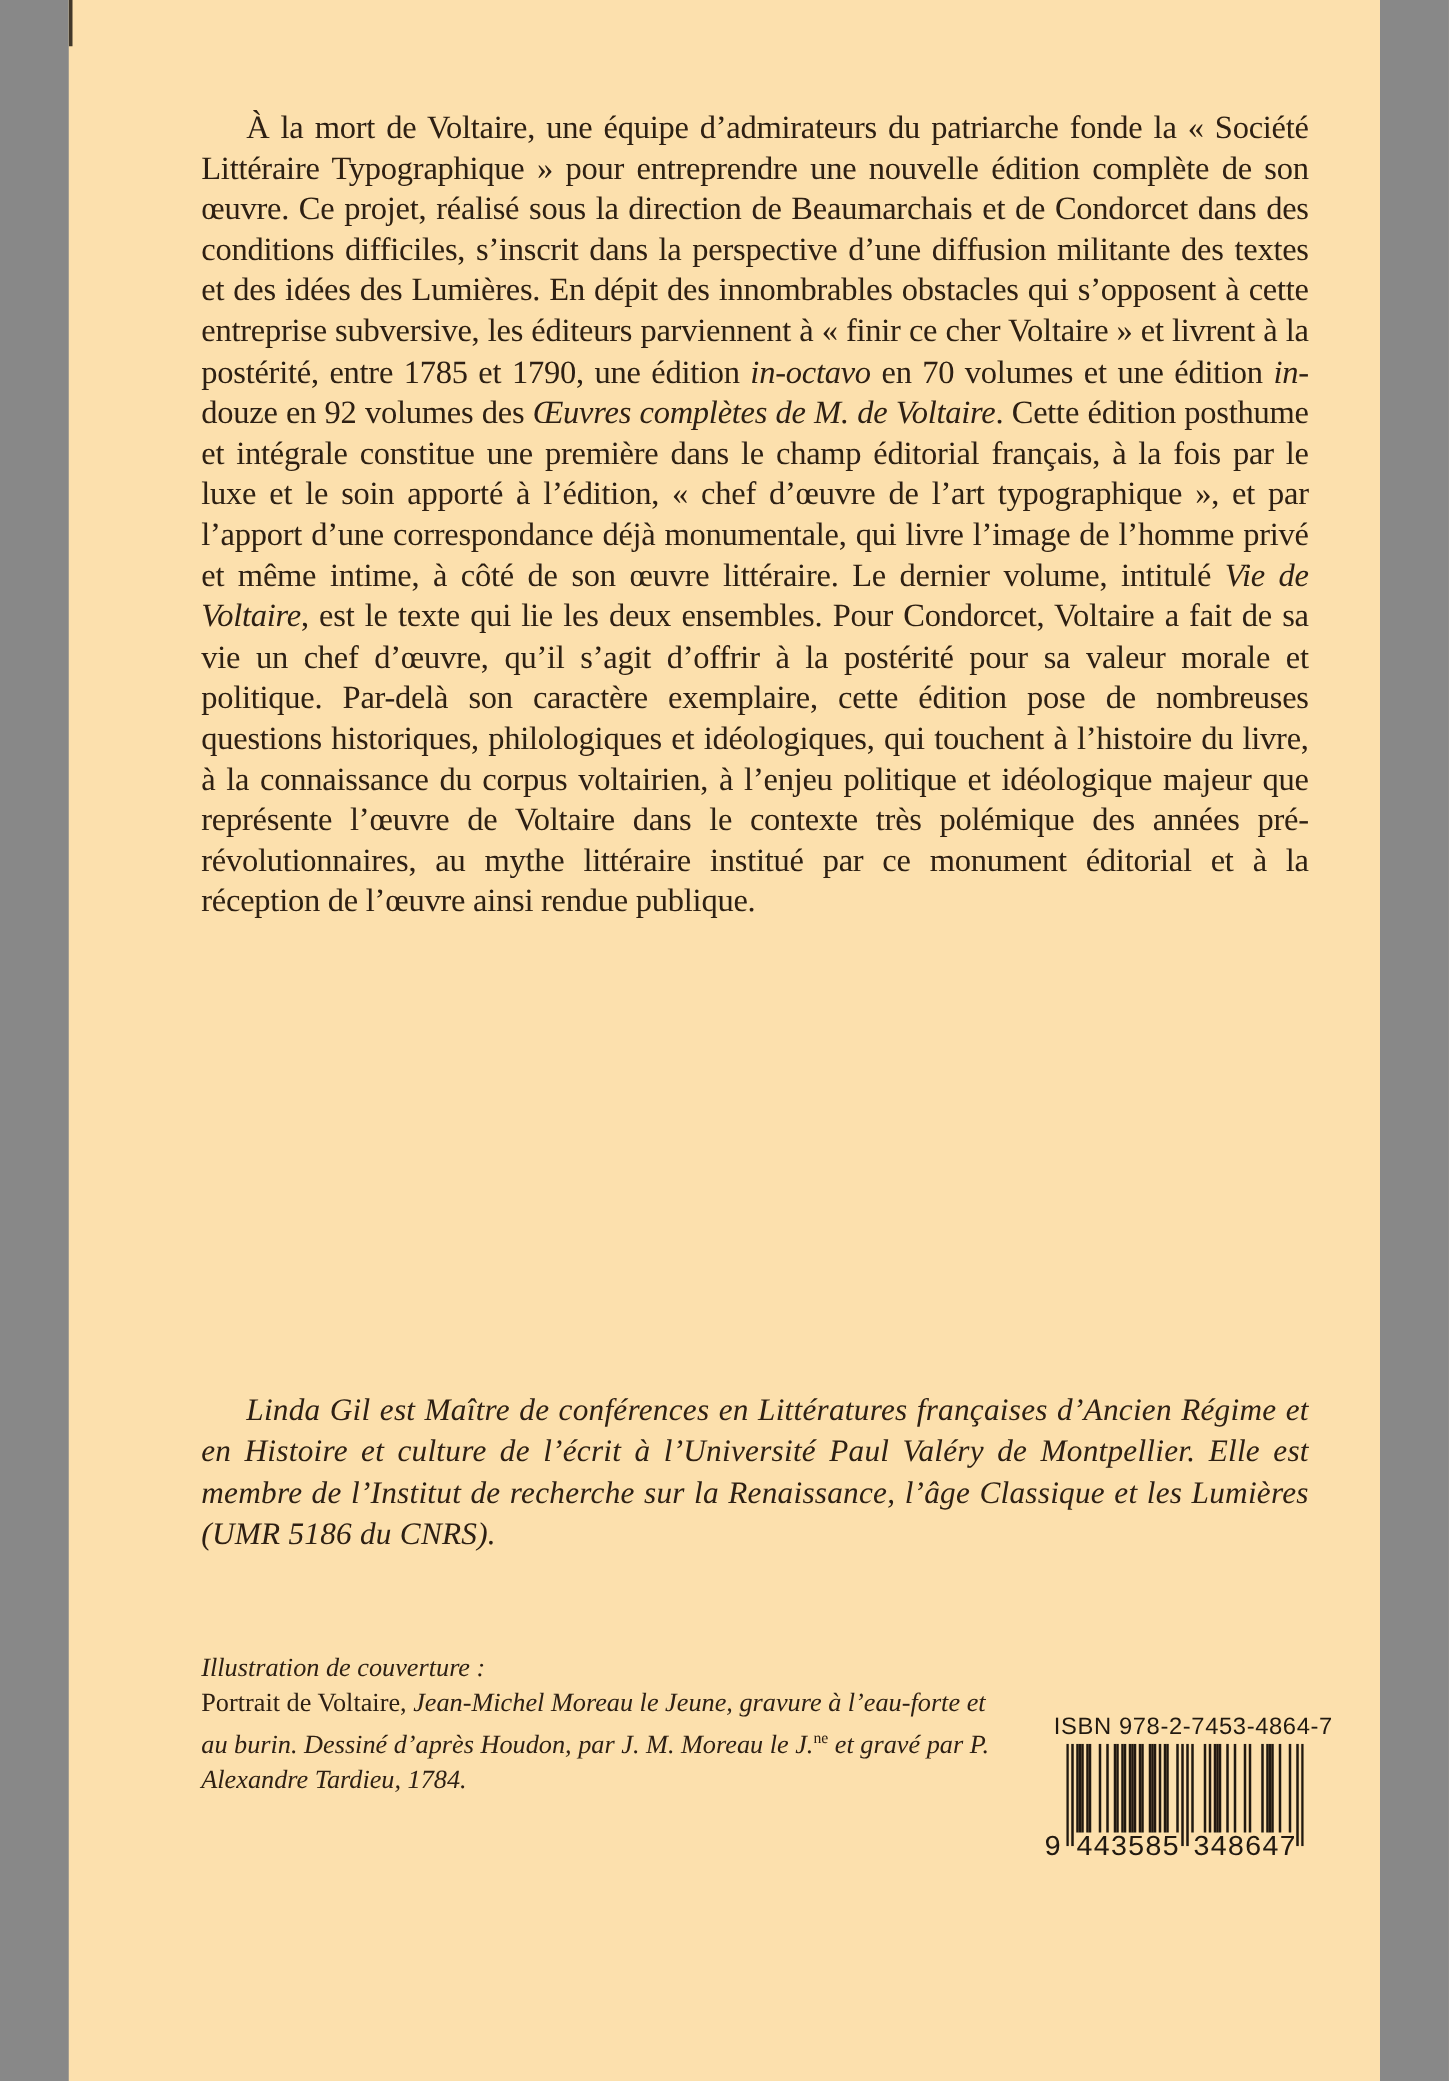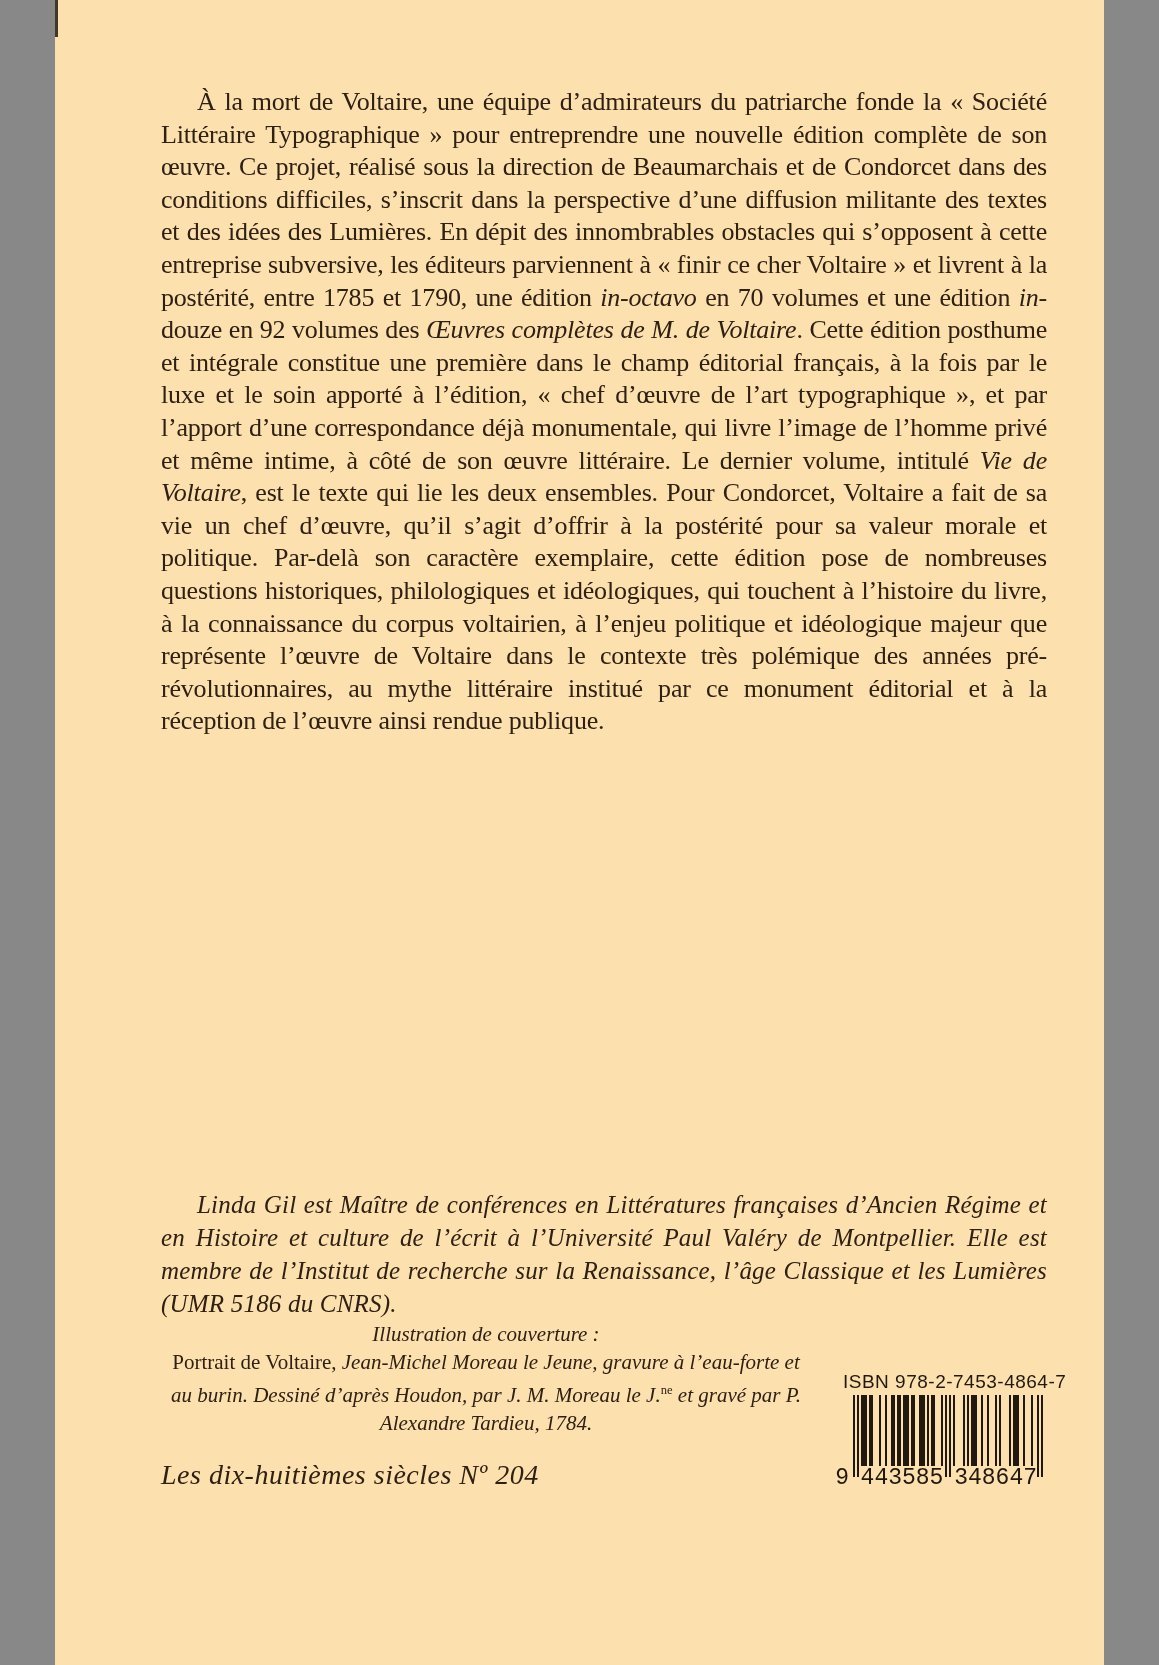--- a/index.html
+++ b/index.html
@@ -23,30 +23,30 @@
     background:#42382a;
   }
   .synopsis{
     position:absolute;left:106px;top:86px;width:886px;
     font-size:26px;line-height:32.6px;
     text-align:justify;
     letter-spacing:-0.2px;
   }
   .synopsis p{text-indent:36px;}
   .bio{
-    position:absolute;left:106px;top:1188px;width:886px;
+    position:absolute;left:106px;top:1112px;width:886px;
     font-size:25px;line-height:33px;
     font-style:italic;
     text-align:justify;
     text-indent:36px;
     letter-spacing:0.2px;
   }
   .credit{
     position:absolute;left:106px;top:1320px;width:650px;
-    font-size:21px;line-height:28px;text-align:center;
+    font-size:21px;line-height:28px;
   }
   .credit-heading{font-style:italic;}
   .credit-body sup{font-size:0.6em;}
   .collection{
     position:absolute;left:106px;top:1458px;
     font-size:28px;line-height:34px;
     font-style:italic;
     letter-spacing:0.5px;
   }
   .barcode{
@@ -82,21 +82,20 @@
     <p><span>À la mort de Voltaire, une équipe d’admirateurs du patriarche fonde la « Société Littéraire Typographique » pour entreprendre une nouvelle édition complète de son œuvre. Ce projet, réalisé sous la direction de Beaumarchais et de Condorcet dans des conditions difficiles, s’inscrit dans la perspective d’une diffusion militante des textes et des idées des Lumières. En dépit des innombrables obstacles qui s’opposent à cette entreprise subversive, les éditeurs parviennent à « finir ce cher Voltaire » et livrent à la postérité, entre 1785 et 1790, une édition </span><span style="font-style: italic;">in-octavo</span><span> en 70 volumes et une édition </span><span style="font-style: italic;">in</span><span>-douze en 92 volumes des </span><span style="font-style: italic;">Œuvres complètes de M. de Voltaire</span><span>. Cette édition posthume et intégrale constitue une première dans le champ éditorial français, à la fois par le luxe et le soin apporté à l’édition, « chef d’œuvre de l’art typographique », et par l’apport d’une correspondance déjà monumentale, qui livre l’image de l’homme privé et même intime, à côté de son œuvre littéraire. Le dernier volume, intitulé </span><span style="font-style: italic;">Vie de Voltaire</span><span>, est le texte qui lie les deux ensembles. Pour Condorcet, Voltaire a fait de sa vie un chef d’œuvre, qu’il s’agit d’offrir à la postérité pour sa valeur morale et politique. Par-delà son caractère exemplaire, cette édition pose de nombreuses questions historiques, philologiques et idéologiques, qui touchent à l’histoire du livre, à la connaissance du corpus voltairien, à l’enjeu politique et idéologique majeur que représente l’œuvre de Voltaire dans le contexte très polémique des années pré-révolutionnaires, au mythe littéraire institué par ce monument éditorial et à la réception de l’œuvre ainsi rendue publique.</span></p>
   </div>
 
   <p class="bio">Linda Gil est Maître de conférences en Littératures françaises d’Ancien Régime et en Histoire et culture de l’écrit à l’Université Paul Valéry de Montpellier. Elle est membre de l’Institut de recherche sur la Renaissance, l’âge Classique et les Lumières (UMR 5186 du CNRS).</p>
 
   <div class="credit">
     <div class="credit-heading">Illustration de couverture :</div>
     <div class="credit-body"><span>Portrait de Voltaire, </span><span style="font-style: italic;">Jean-Michel Moreau le Jeune, gravure à l’eau-forte et au burin. Dessiné d’après Houdon, par J. M. Moreau le J.</span><sup style="">ne</sup><span style="font-style: italic;"> et gravé par P. Alexandre Tardieu, 1784.</span></div>
   </div>
 
-  <div class="collection">Les dix-huitièmes siècles Nº 204</div>
 
   <div class="barcode">
     <div class="isbn-label">ISBN 978-2-7453-4864-7</div>
     <svg class="bars" width="190" height="82">
         <rect x="0" y="0" width="2" height="82" fill="#211910"></rect>
         <rect x="4" y="0" width="2" height="82" fill="#211910"></rect>
         <rect x="8" y="0" width="2" height="71" fill="#211910"></rect>
         <rect x="10" y="0" width="2" height="71" fill="#211910"></rect>
         <rect x="12" y="0" width="2" height="71" fill="#211910"></rect>
         <rect x="16" y="0" width="2" height="71" fill="#211910"></rect>

